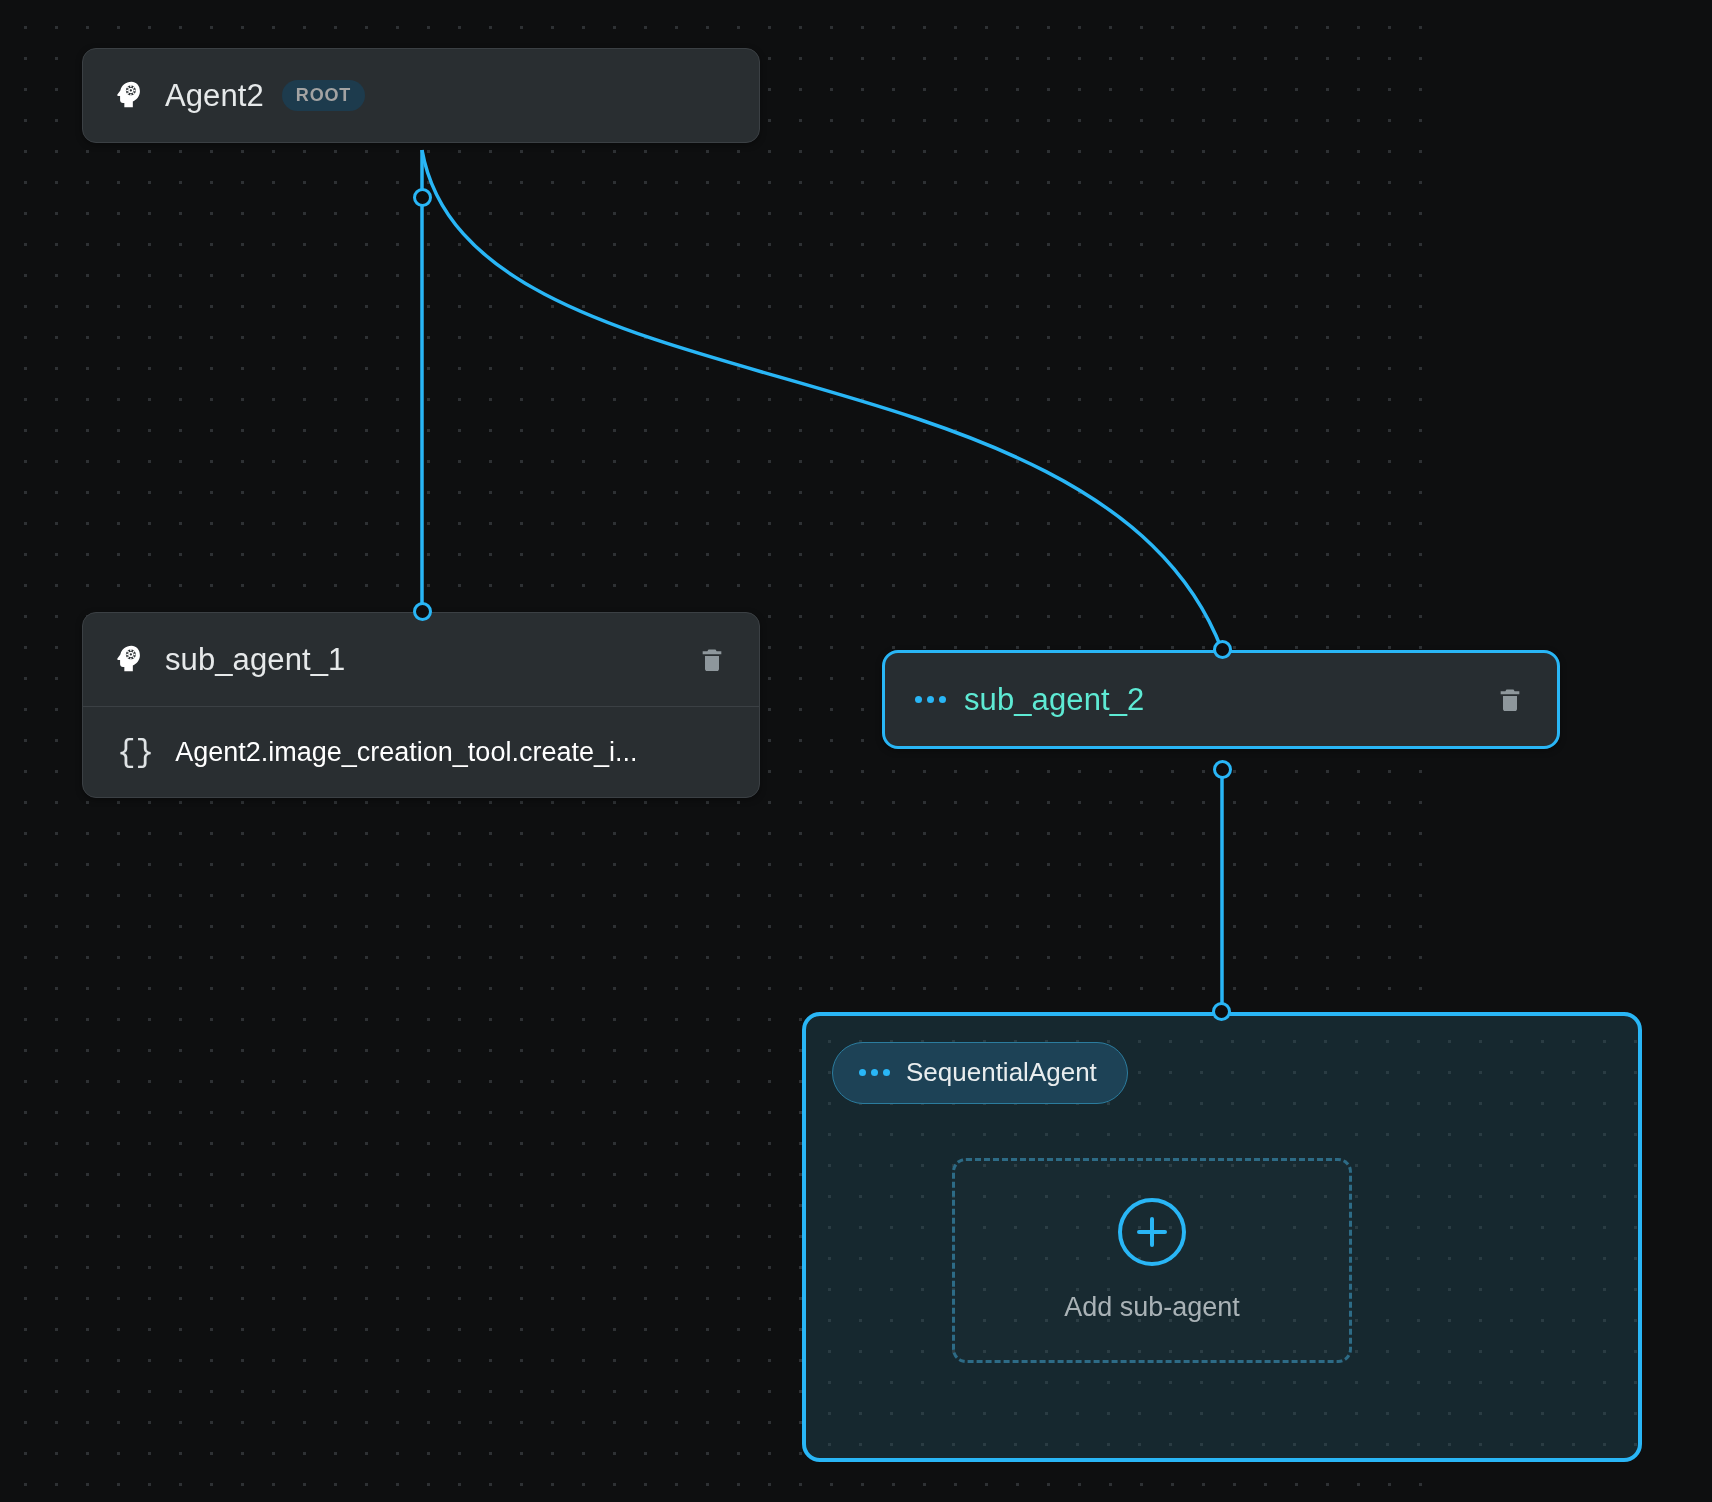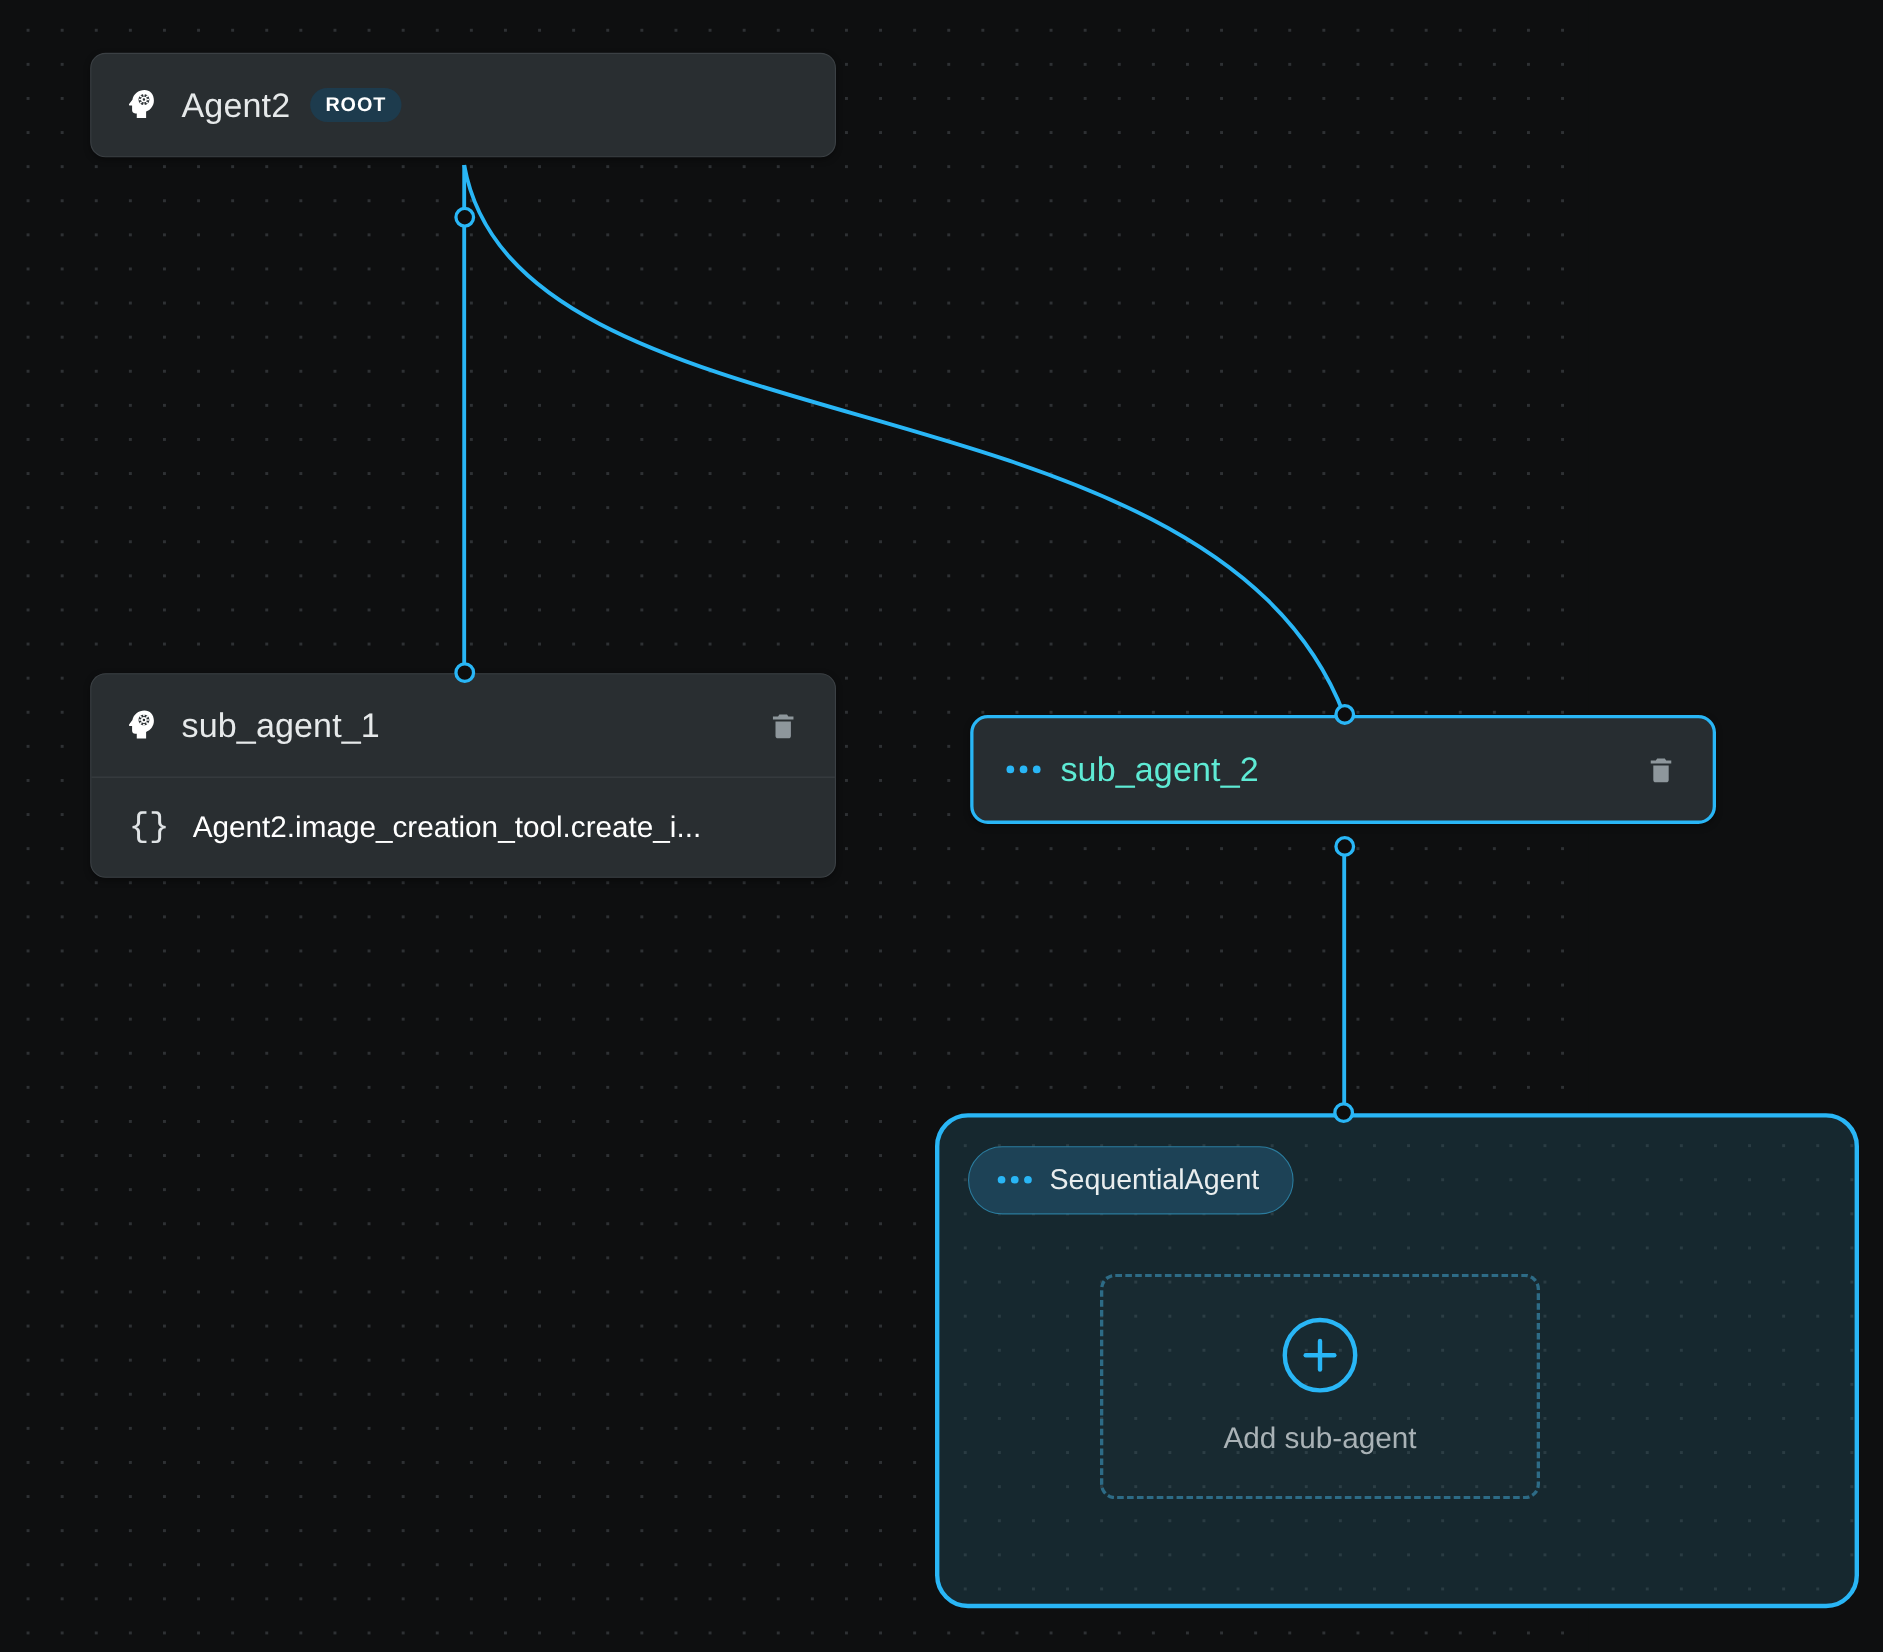--- a/index.html
+++ b/index.html
@@ -53,21 +53,21 @@
   .card-title {
     color: #e6e9ea;
     font-size: 31px;
     letter-spacing: .1px;
     white-space: nowrap;
   }
   .spacer { flex: 1 1 auto; }
 
   .badge-root {
     background: #1d3b4d;
-    color: #ffffff;
+    color: #a3a3a3;
     font-size: 18px;
     font-weight: bold;
     letter-spacing: .8px;
     border-radius: 999px;
     padding: 6px 14px 7px;
     line-height: 1;
   }
 
   .divider { height: 1px; background: #3b4044; }
 
@@ -125,26 +125,25 @@
     border: 3px solid #29b6f6;
     z-index: 5;
     cursor: crosshair;
   }
 
   
   .group {
     position: absolute;
     background: #16282f;
     border: 4px solid #29b6f6;
-    border-radius: 30px;
+    border-radius: 18px;
     z-index: 2;
     background-image: radial-gradient(circle, #2a3c43 1.6px, transparent 1.7px);
     background-size: 31px 31px;
     background-position: 8px 10px;
-    margin-left: 48px;
   }
   .group-badge {
     position: absolute;
     left: 26px; top: 26px;
     display: flex; align-items: center; gap: 16px;
     background: #1d4256;
     border: 1px solid #2b7c9e;
     border-radius: 999px;
     padding: 14px 30px 15px 26px;
   }

